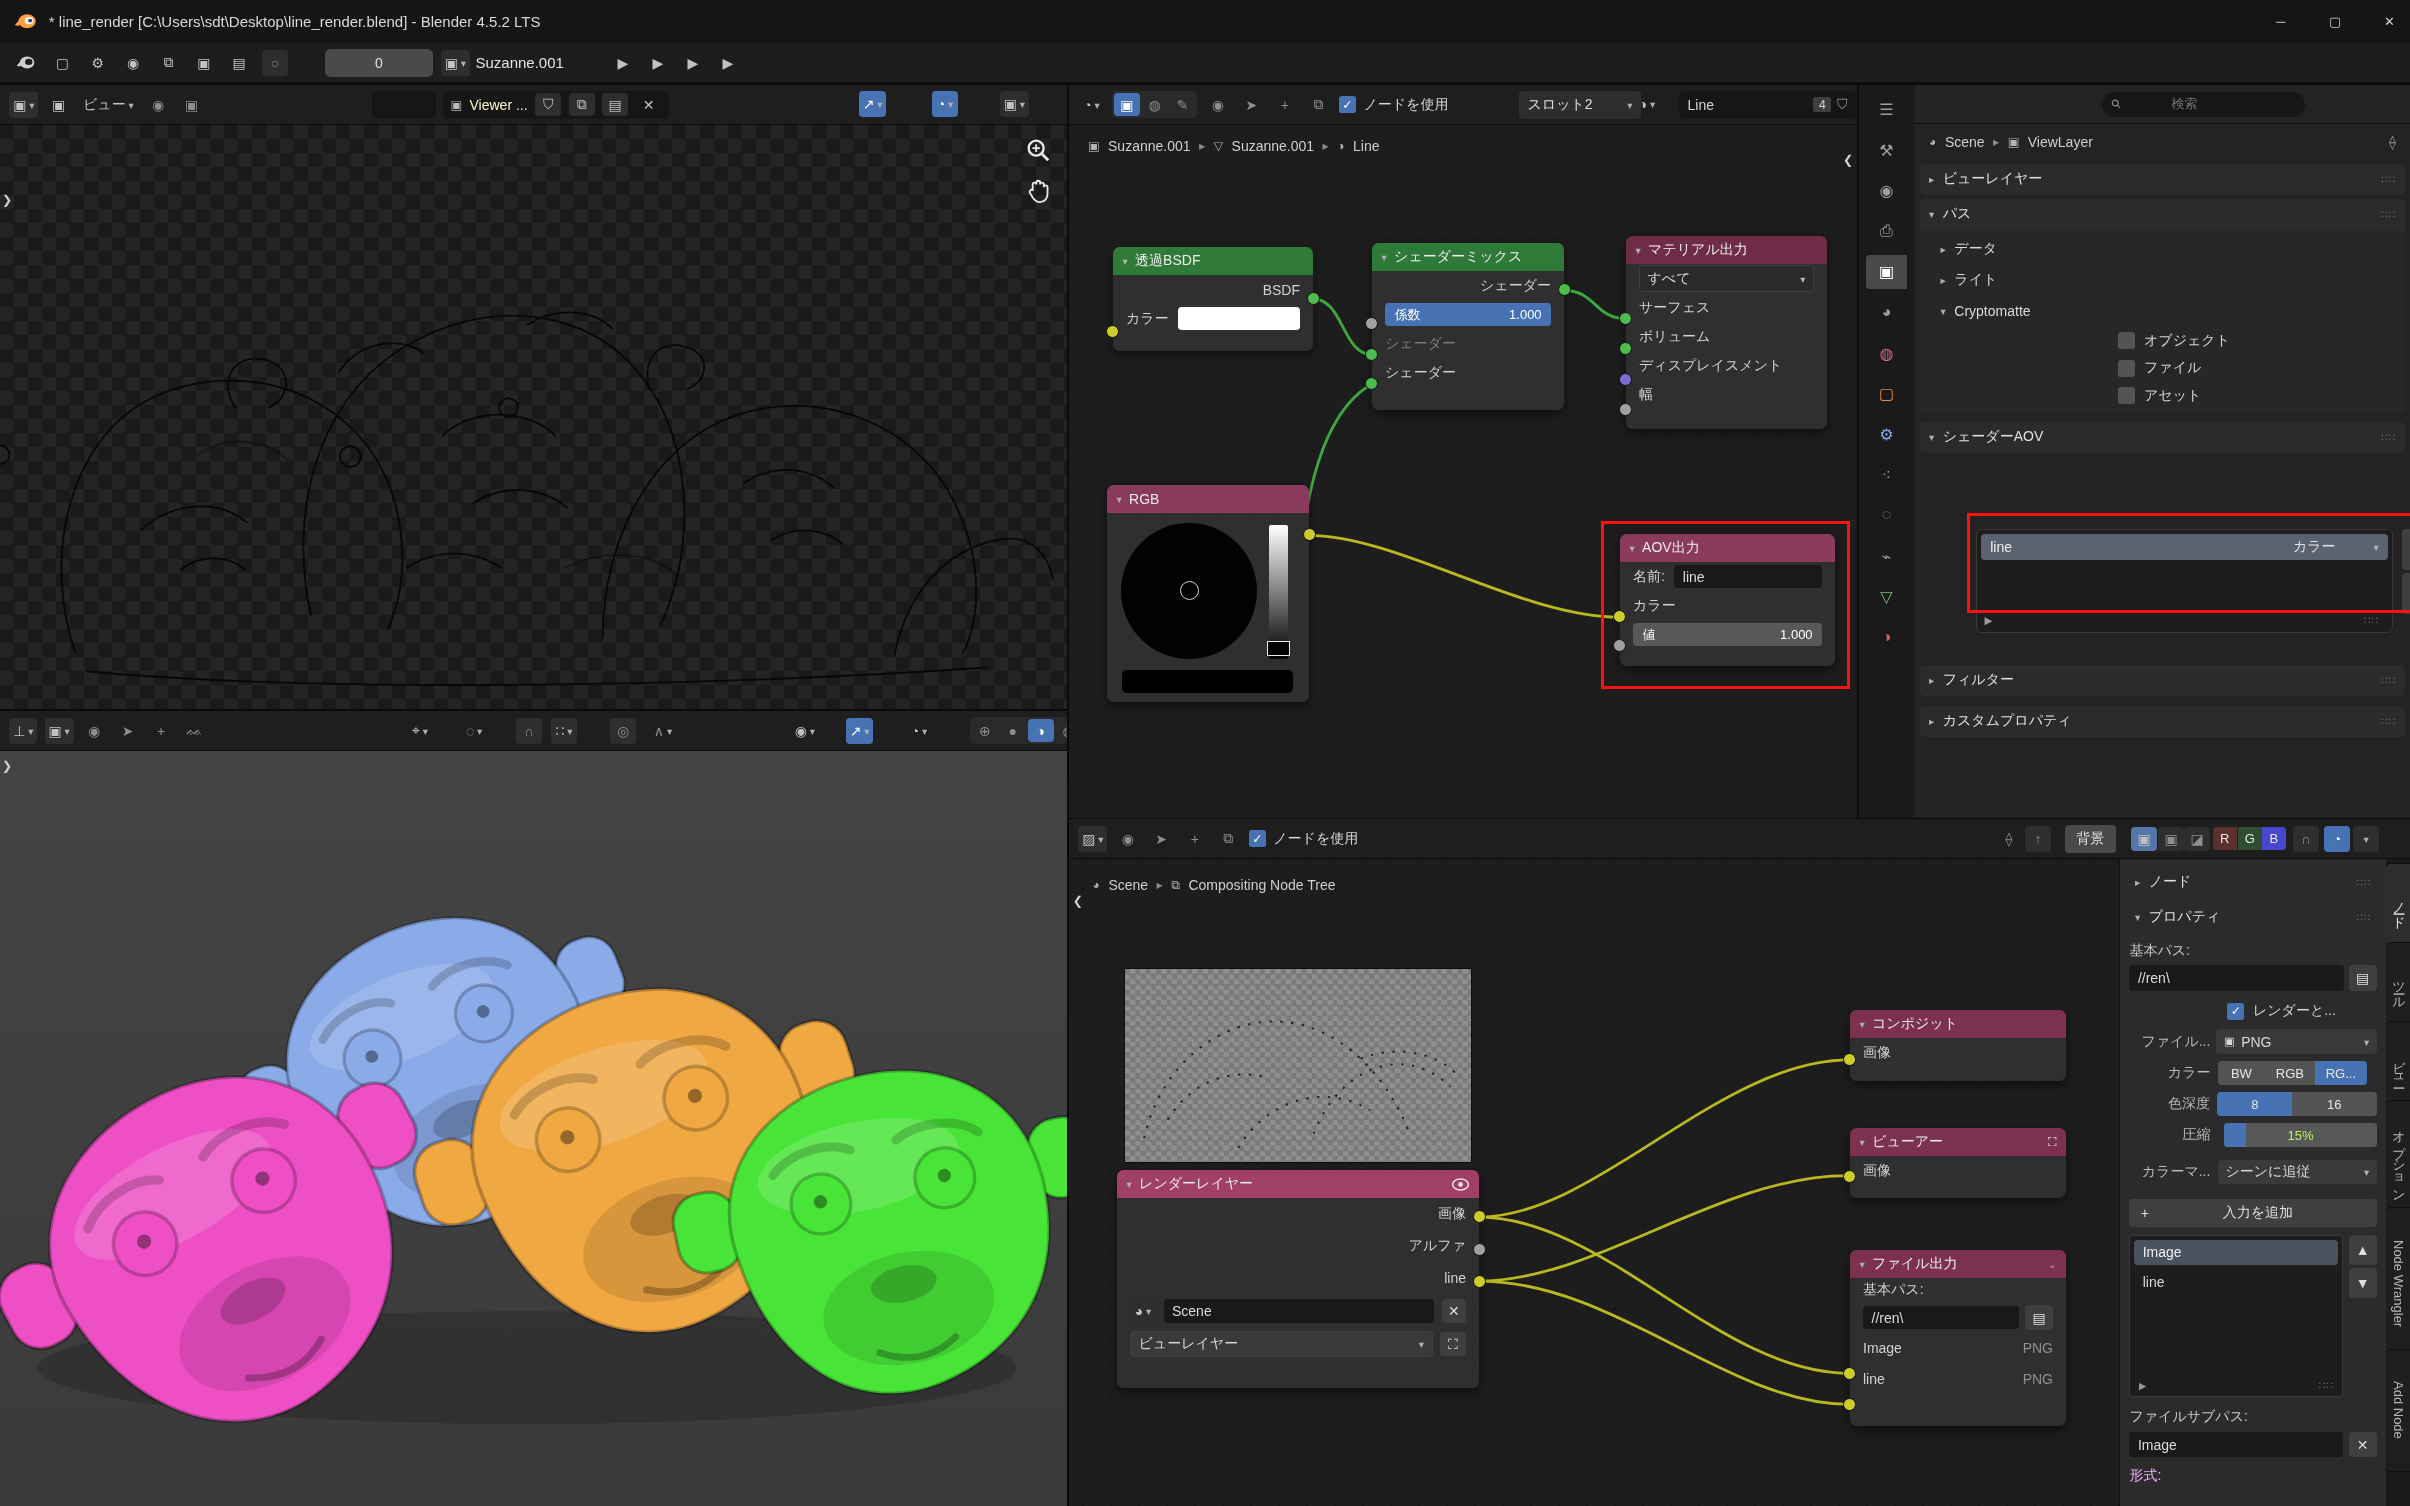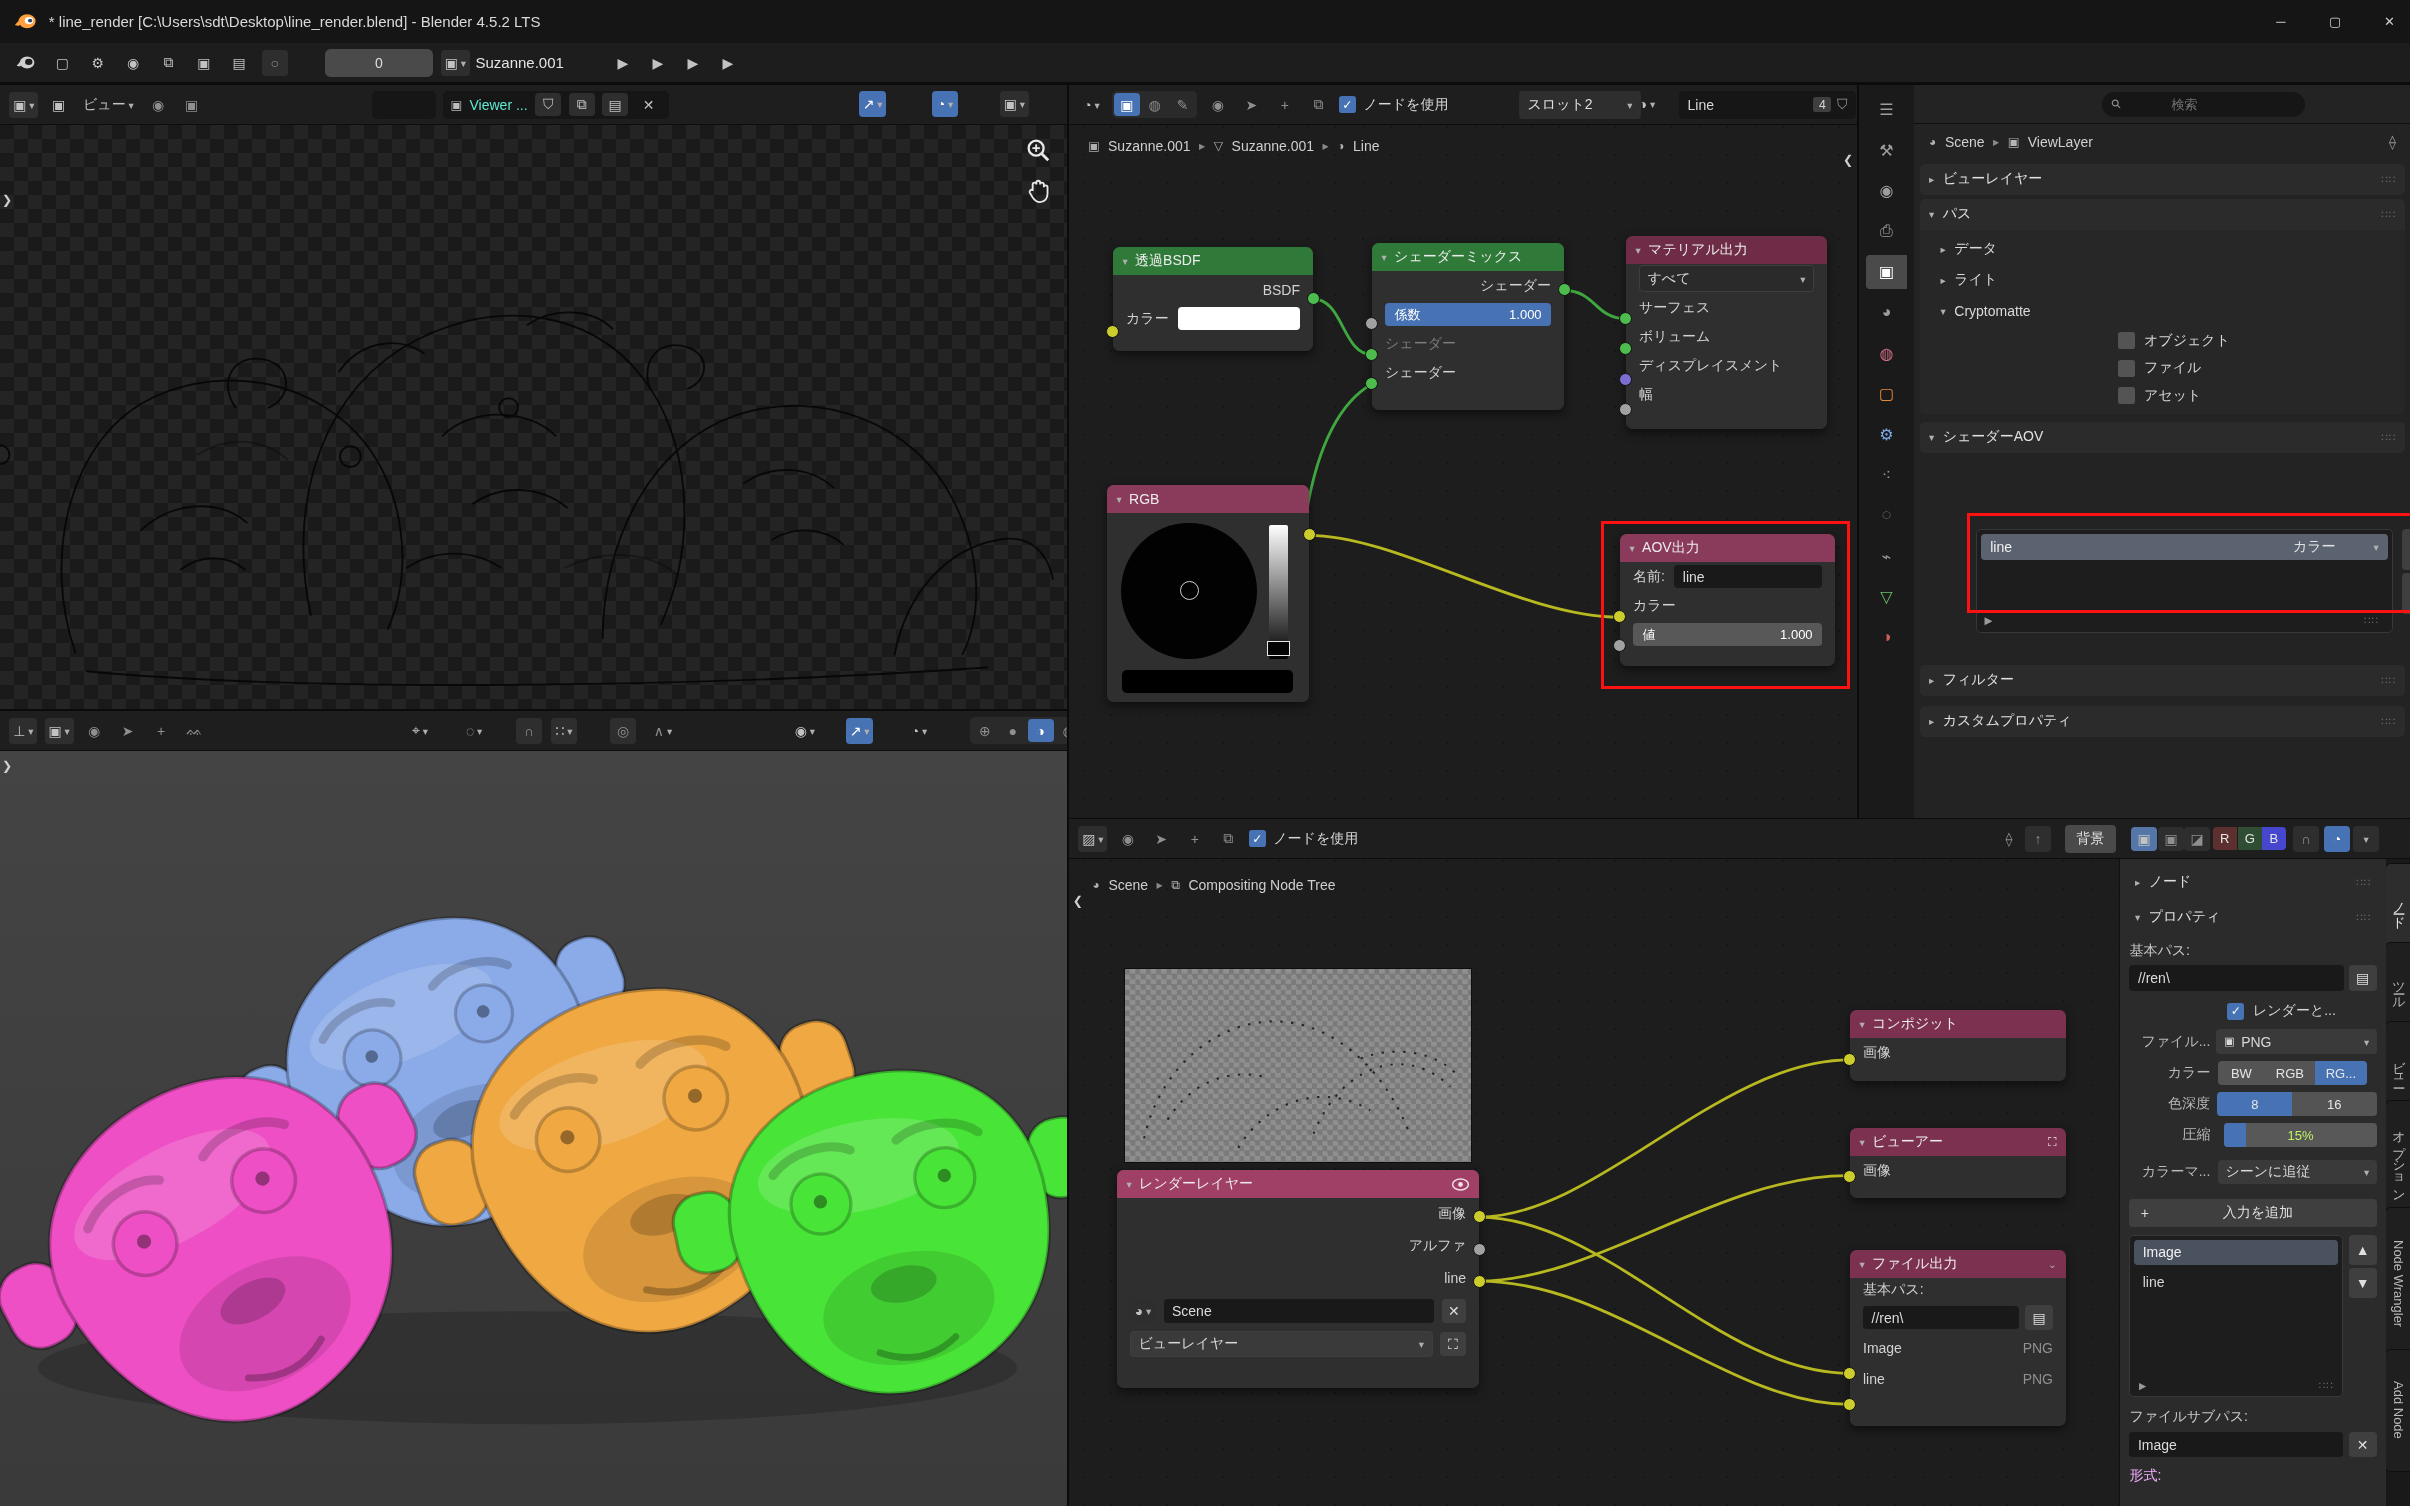--- a/index.html
+++ b/index.html
@@ -118,21 +118,21 @@
     <span class="ibtn">▣</span>
     <span class="ibtn">
         <span>ビュー</span> 
         <span class="chev">▾</span>
       </span>
     <span class="ibtn dim">◉</span>
     <span class="ibtn dim">▣</span>
     <div style="position:absolute;left:372px;top:5.6px;width:64px;height:28px;background:#161616;border-radius:4.7px"></div>
     <div class="flex" style="position:absolute;left:443px;top:5.6px;height:28px;background:#161616;border-radius:4.7px;padding:0 7.5px;gap:7.5px">
       <span style="font-size:12.2px;color:#bdbdbd">▣</span>
-      <span style="color:#5eead4">Viewer ...</span>
+      <span style="color:#fef9c3">Viewer ...</span>
       <span class="ibtn box" style="height:22.6px">⛉</span>
       <span class="ibtn box" style="height:22.6px">⧉</span>
       <span class="ibtn box" style="height:22.6px">▤</span>
       <span class="ibtn" style="height:22.6px">✕</span>
     </div>
     <span style="flex:1"></span>
     <span class="ibtn blue" style="position:absolute;left:859px;top:5.6px">↗ <span class="chev">▾</span></span>
     <span class="ibtn blue" style="position:absolute;left:932px;top:5.6px">◔ <span class="chev">▾</span></span>
     <span class="ibtn box" style="position:absolute;left:1000px;top:5.6px">▣<span class="chev">▾</span></span>
   </div>
@@ -405,21 +405,21 @@
   </div>
 
   <div class="abs" style="left:55px;top:0;width:497px;height:733px">
 
     <div class="flex" style="height:38px;border-bottom:0.9px solid #101010;padding:0 7.5px;gap:7.5px">
       <div class="flex" style="position:absolute;left:188px;top:6.6px;width:184px;height:25.4px;background:#161616;border-radius:13px;padding:0 9.4px;gap:6.6px">
         <svg width="14" height="14" viewBox="0 0 16 16">
           <circle cx="6.5" cy="6.5" r="4.5" stroke="#8b8b8b" stroke-width="1.8" fill="none"></circle>
           <line x1="10" y1="10" x2="14" y2="14" stroke="#8b8b8b" stroke-width="1.8"></line>
           </svg>
-        <input style="background: transparent; border: none; outline: none; color: #3b82f6; width: 122px; font-size: 13px; font-family: Liberation Sans, sans-serif; margin-left: 41px;" placeholder="検索">
+        <input style="background: transparent; border: none; outline: none; color: #3b82f6; width: 122px; font-size: 13px; font-family: Liberation Mono, monospace; margin-left: 41px;" placeholder="検索">
       </div>
 
     </div>
 
     <div class="flex" style="height:36px;padding:0 15px;gap:8.5px">
       <span style="color:#b5b5b5;font-size:12.2px">◕</span>
       <span class="bc-txt">Scene</span>
       <span class="bc-sep">▸</span>
       <span style="color:#b5b5b5;font-size:12.2px">▣</span>
       <span class="bc-txt">ViewLayer</span>

